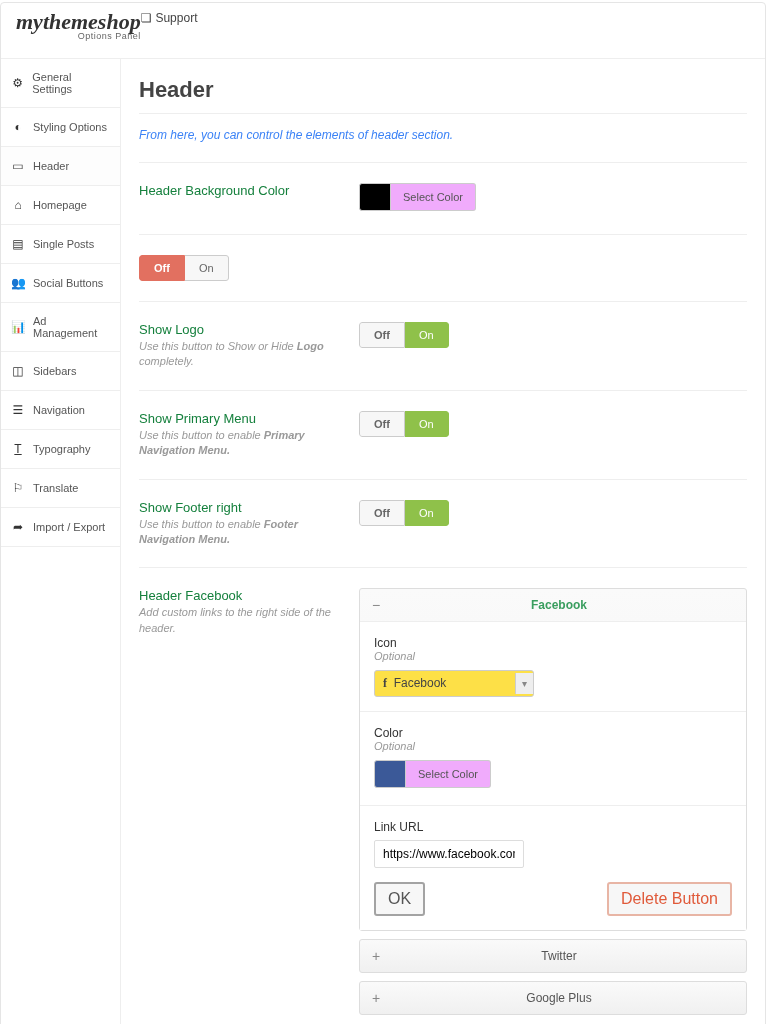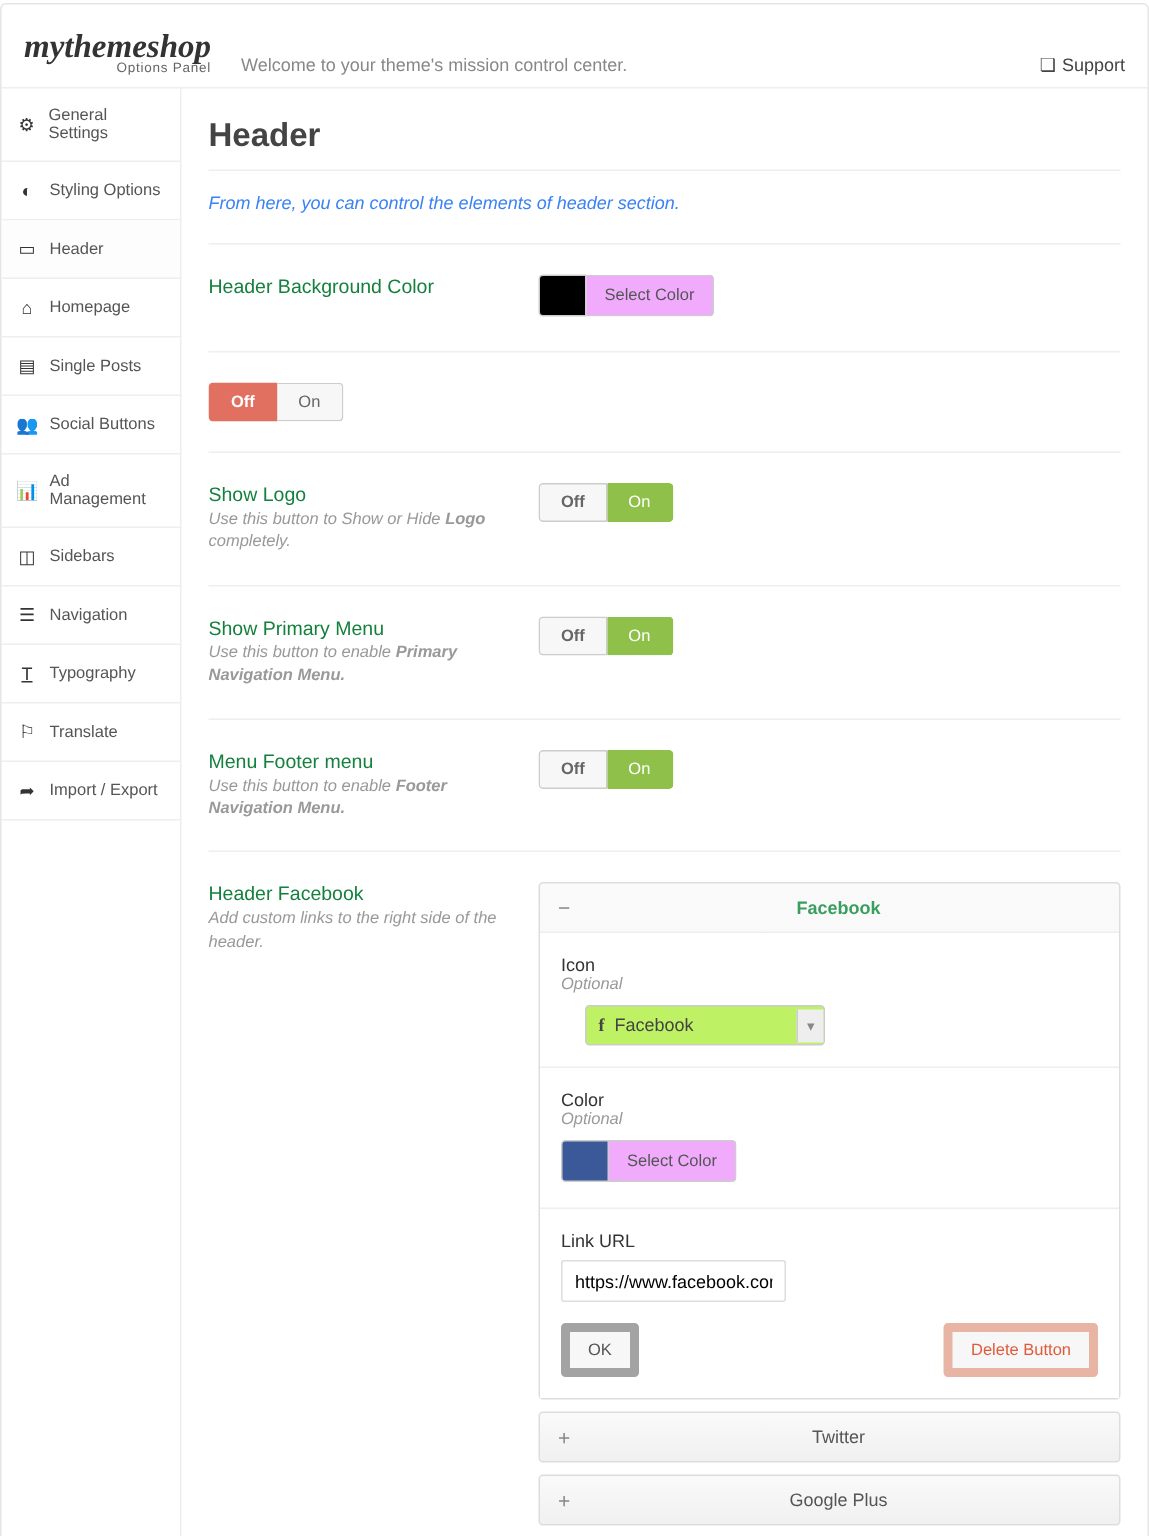--- a/index.html
+++ b/index.html
@@ -1,20 +1,20 @@
 <!DOCTYPE html>
 <html><head>
 <meta charset="utf-8">
 <style>
 * { box-sizing: border-box; margin: 0; padding: 0; }
 body { font-family: -apple-system, "Helvetica Neue", Arial, sans-serif; background: #fff; color: #555; font-size: 13px; }
 .container { width: 766px; border: 1px solid #e5e5e5; border-radius: 4px; margin: 2px auto; overflow: hidden; }
 
 
-.topbar { display: flex; align-items: flex-end; padding: 8px 15px; border-bottom: 1px solid #eee; min-height: 56px; }
+.topbar { display: flex; align-items: flex-start; padding: 8px 15px; border-bottom: 1px solid #eee; min-height: 56px; }
 .brand { font-family: "Brush Script MT", cursive; font-size: 22px; font-style: italic; font-weight: bold; color: #333; line-height: 1; }
 .brand-sub { font-size: 9px; color: #666; text-align: right; margin-top: -2px; letter-spacing: 0.5px; }
 .welcome { margin-left: 20px; font-size: 12px; color: #888; flex: 1; }
 .support { font-size: 12px; color: #444; display: flex; align-items: center; gap: 4px; cursor: pointer; }
 
 
 .body { display: flex; }
 .sidebar { width: 120px; border-right: 1px solid #eee; }
 .sidebar-item { display: flex; align-items: center; gap: 8px; padding: 12px 10px; border-bottom: 1px solid #eee; font-size: 11px; color: #555; cursor: pointer; }
 .sidebar-item.active { background: #fdfdfd; font-weight: 500; }
@@ -48,42 +48,41 @@
 
 .accordion { border: 1px solid #ddd; border-radius: 3px; margin-bottom: 8px; background: linear-gradient(#fafafa, #f0f0f0); }
 .accordion-header { display: flex; align-items: center; padding: 8px 12px; cursor: pointer; font-size: 12px; }
 .accordion-toggle { color: #888; font-size: 14px; width: 12px; }
 .accordion-title-wrap { flex: 1; text-align: center; }
 .accordion-title-wrap.active { color: #3a9e5f; font-weight: bold; }
 .accordion-body { background: #fff; border-top: 1px solid #eee; padding: 14px; }
 
 .sub-label { font-size: 12px; color: #333; font-weight: 500; }
 .sub-hint { font-size: 11px; color: #999; font-style: italic; margin-bottom: 8px; }
-.dropdown { display: inline-flex; border: 1px solid #ccc; border-radius: 3px; background: #bef264; font-size: 12px; align-items: center; min-width: 160px; justify-content: space-between; margin-left: 16px; }
+.dropdown { display: inline-flex; border: 1px solid #ccc; border-radius: 3px; background: #fde047; font-size: 12px; align-items: center; min-width: 160px; justify-content: space-between; }
 .dropdown .dd-text { padding: 5px 8px; color: #444; }
 .dropdown .dd-arrow { border-left: 1px solid #ccc; padding: 5px 6px; color: #888; font-size: 10px; background: #eee; }
 .text-input { border: 1px solid #ddd; padding: 6px 8px; font-size: 12px; border-radius: 2px; width: 150px; }
 
-.btn { border: 6px solid #a3a3a3; background: #f7f7f7; padding: 6px 12px; font-size: 11px; color: #555; border-radius: 3px; cursor: pointer; }
+.btn { border: 2px solid #a3a3a3; background: #f7f7f7; padding: 6px 12px; font-size: 16px; color: #555; border-radius: 3px; cursor: pointer; }
 .btn.danger { color: #e05a3a; border-color: #e8b5a5; }
 .row-actions { display: flex; justify-content: space-between; margin-top: 14px; }
 
 hr.sep { border: none; border-top: 1px solid #eee; margin: 14px -14px; }
 </style>
 </head>
 <body>
 
 <div class="container">
 
   <div class="topbar">
     <div>
       <div class="brand">mythemeshop</div>
       <div class="brand-sub">Options Panel</div>
     </div>
-    <div class="welcome">Welcome to your theme's mission control center.</div>
     <div class="support">
       <span>❏</span>
       <span>Support</span>
     </div>
   </div>
 
   <div class="body">
 
     <div class="sidebar">
       <div class="sidebar-item">
@@ -182,21 +181,21 @@
         <div class="field-control-col">
           <div class="toggle">
             <span>Off</span>
             <span class="on-active">On</span>
           </div>
         </div>
       </div>
 
       <div class="field-row">
         <div class="field-label-col">
-          <div class="field-label">Menu Footer menu</div>
+          <div class="field-label">Show Footer right</div>
           <div class="field-hint"><span>Use this button to enable </span><b>Footer Navigation Menu.</b></div>
         </div>
         <div class="field-control-col">
           <div class="toggle">
             <span>Off</span>
             <span class="on-active">On</span>
           </div>
         </div>
       </div>
 

